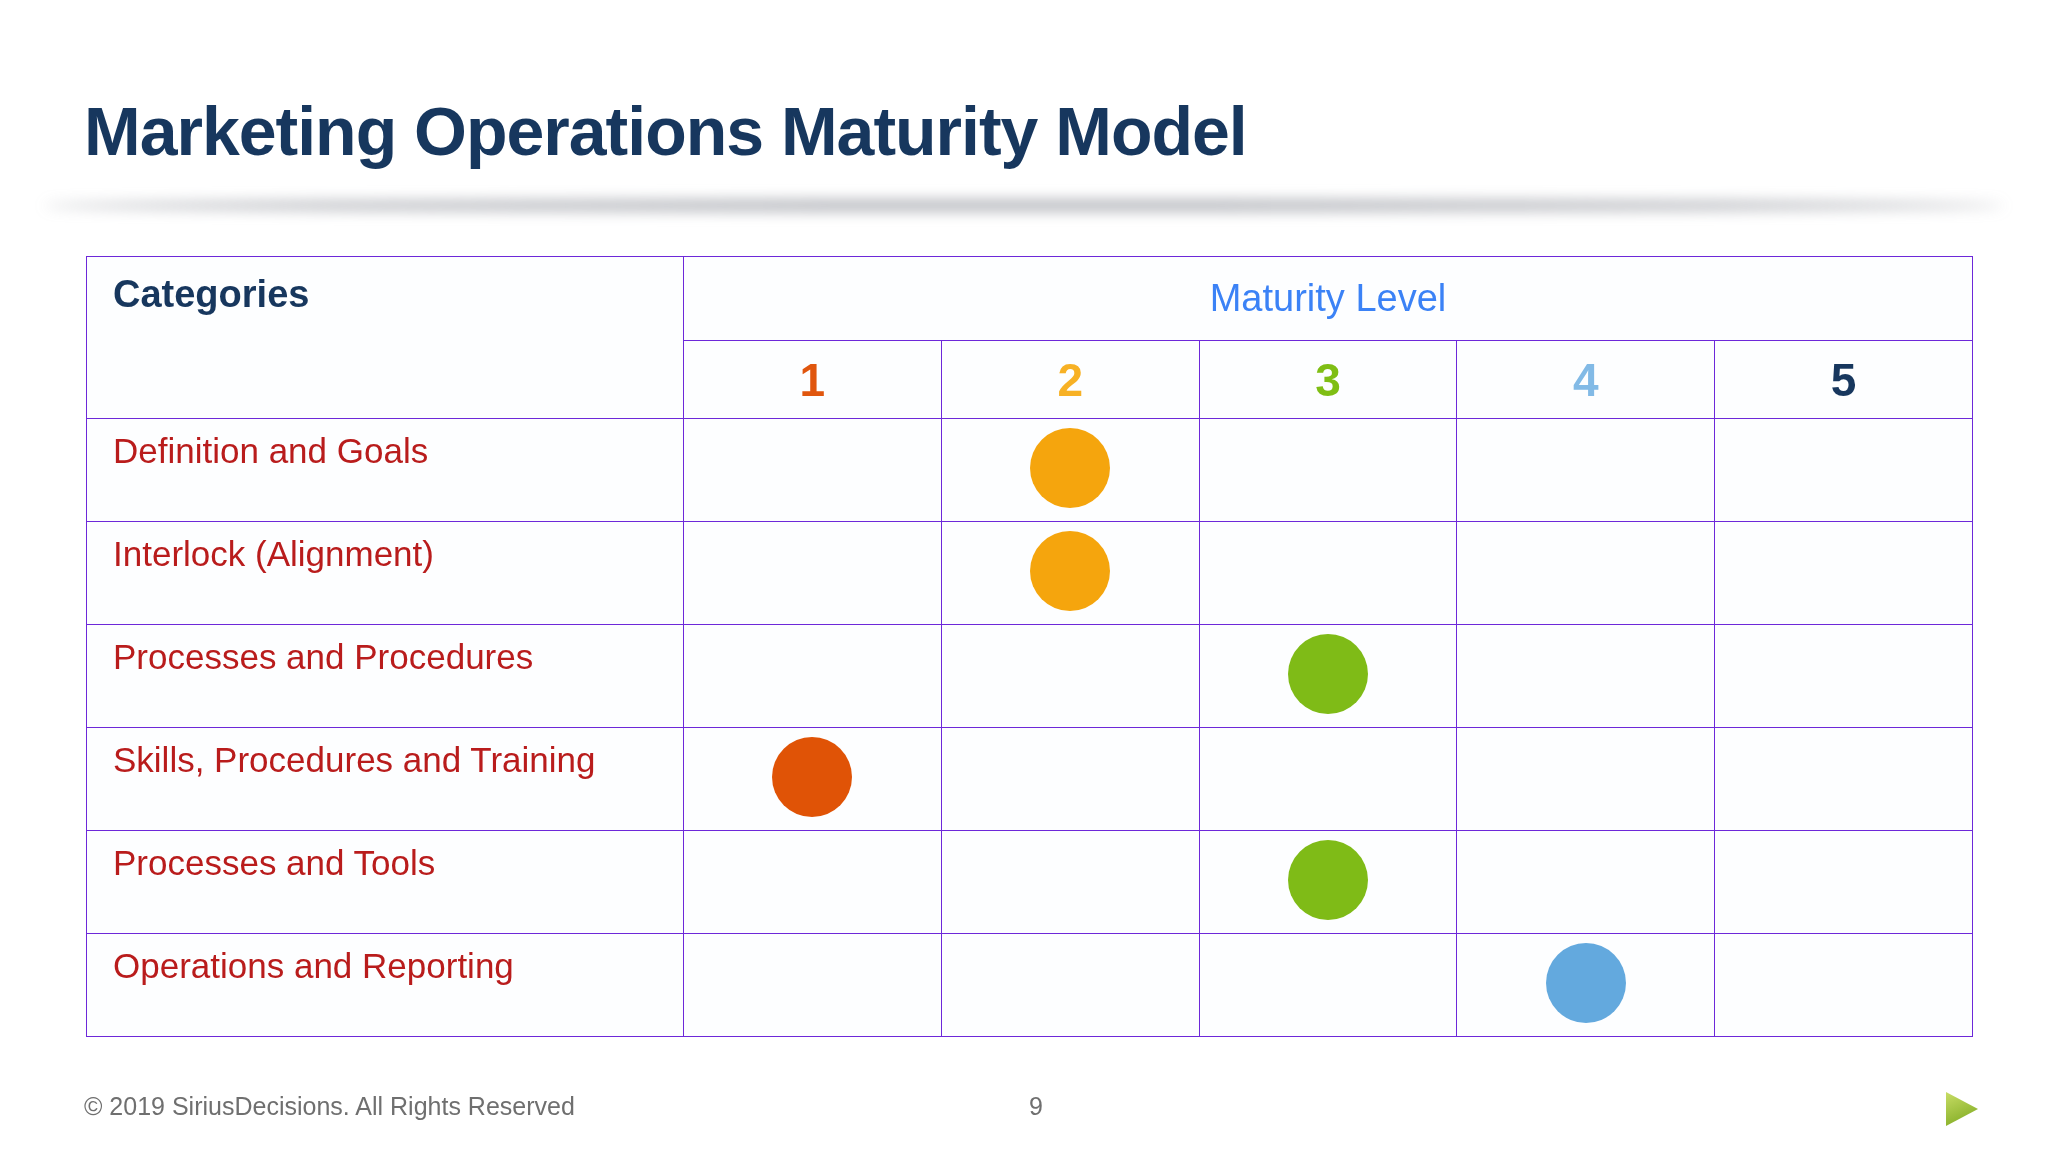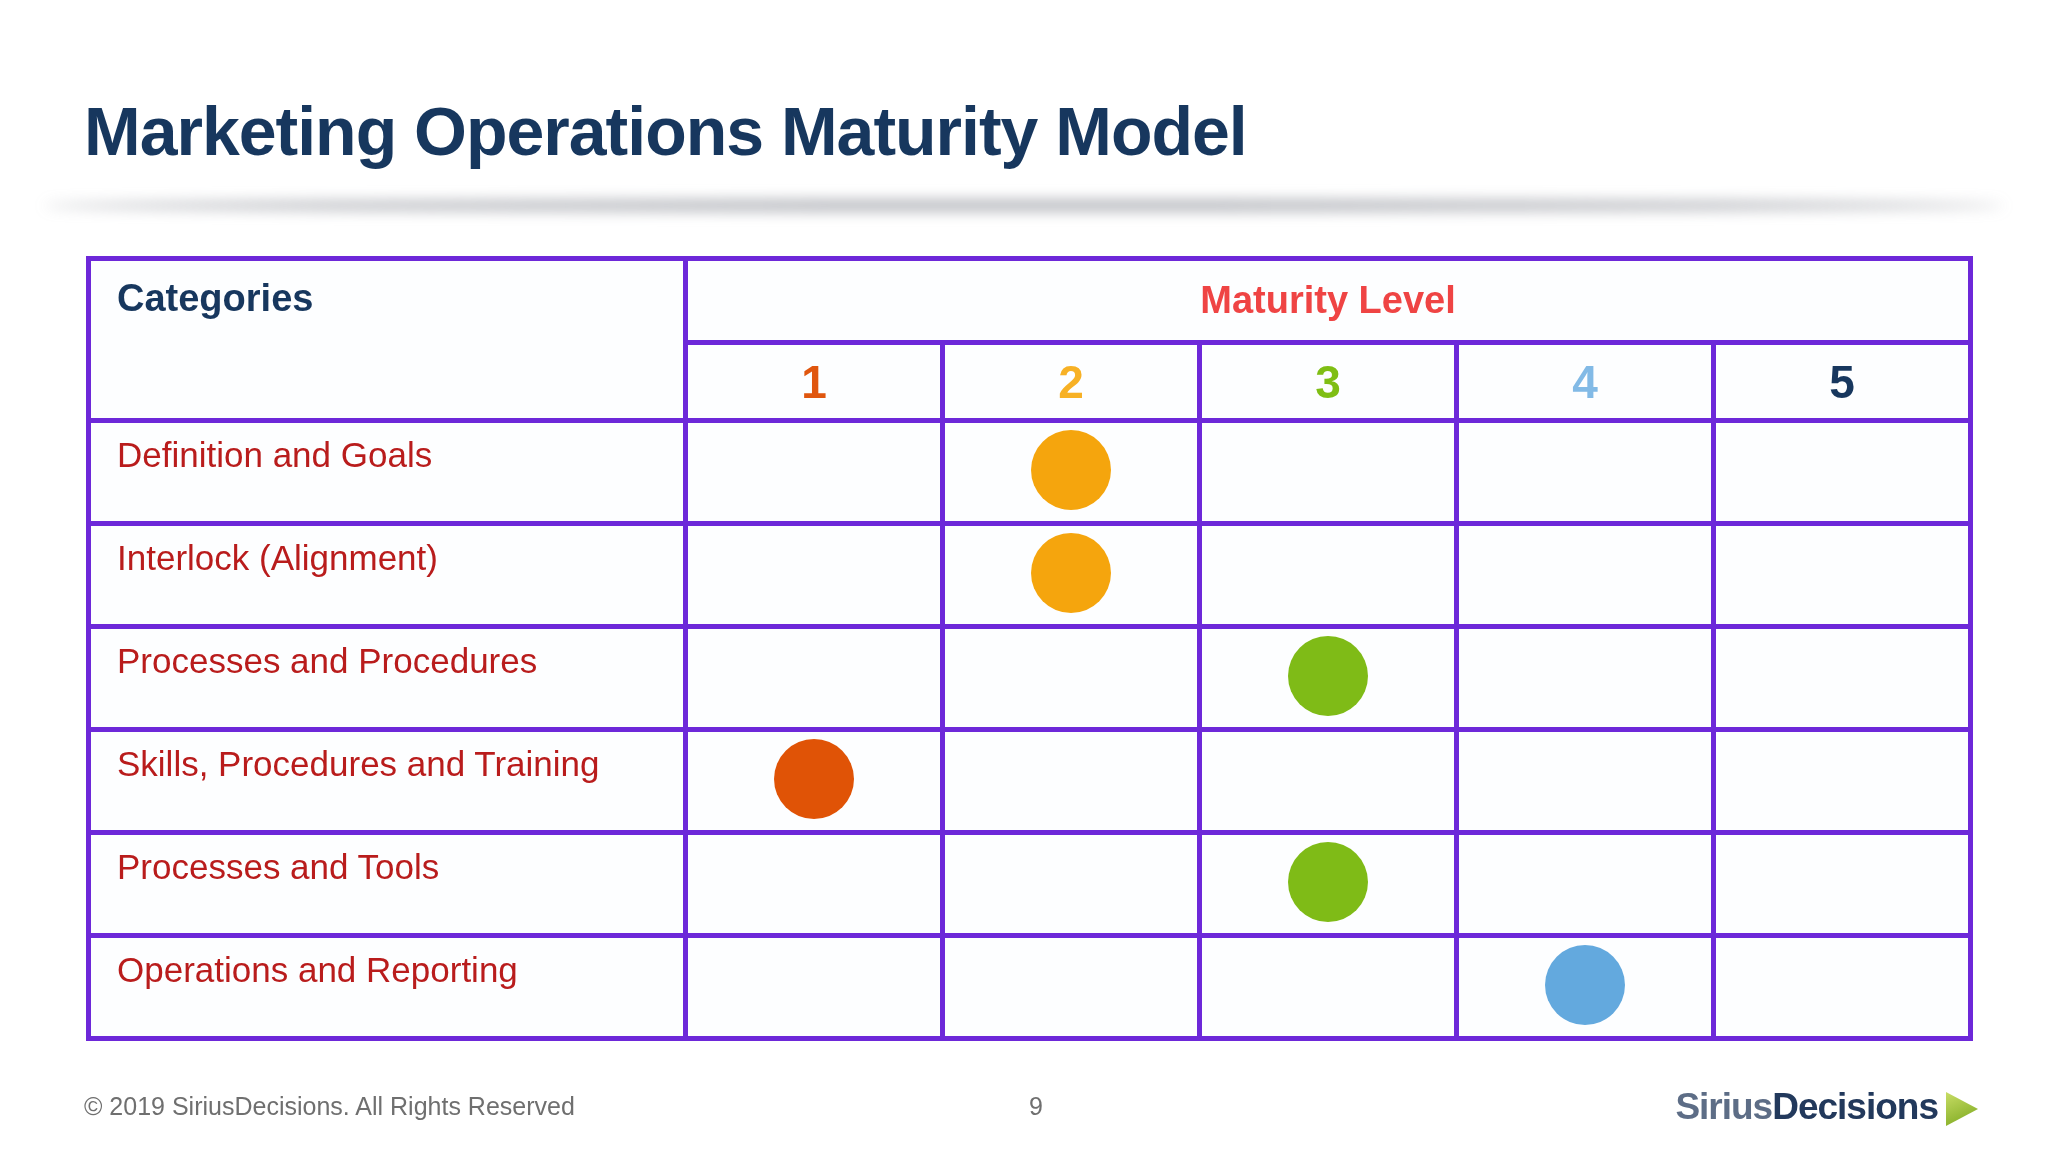--- a/index.html
+++ b/index.html
@@ -35,39 +35,39 @@
   
   .maturity-table {
     position: absolute;
     left: 86px; top: 256px;
     width: 1887px; height: 779px;
     border-collapse: collapse;
     table-layout: fixed;
     background: #FDFEFF;
   }
   .maturity-table th, .maturity-table td {
-    border: 5px solid #6d28d9;
+    border: 1px solid #6d28d9;
   }
   .col-categories { width: 597px; }
 
   th.categories-head {
     vertical-align: top;
     text-align: left;
     padding: 16px 0 0 26px;
     font-size: 38px;
     font-weight: 700;
     color: #17375E;
   }
   th.maturity-head {
     height: 84px;
     text-align: center;
     vertical-align: middle;
     font-size: 38px;
-    font-weight: 700;
-    color: #ef4444;
+    font-weight: 400;
+    color: #3b82f6;
   }
   tr.level-numbers-row { height: 78px; }
   th.level-number {
     text-align: center;
     vertical-align: middle;
     font-size: 46px;
     font-weight: 700;
   }
 
   tr.body-row { height: 103px; }
@@ -199,21 +199,20 @@
       <td class="level-cell"><span class="dot" style="background-color: rgb(99, 169, 222);"></span></td>
       <td class="level-cell"></td>
     </tr>
   </tbody>
 </table>
 
 <div class="footer-copyright">© 2019 SiriusDecisions. All Rights Reserved</div>
 <div class="footer-page-number">9</div>
 
 <div class="footer-logo">
-  <span class="logo-text"><span class="logo-part1">Sirius</span><span class="logo-part2">Decisions</span></span>
   <svg class="logo-arrow-svg" width="38" height="38" viewBox="0 0 38 38">
     <defs>
       <linearGradient id="arrowGrad" x1="0" y1="0" x2="0.4" y2="1">
         <stop offset="0" stop-color="#C8DD66"></stop>
         <stop offset="1" stop-color="#86AF28"></stop>
       </linearGradient>
     </defs>
     <polygon points="4,2 36,19 4,36" fill="url(#arrowGrad)"></polygon>
   </svg>
 </div>

